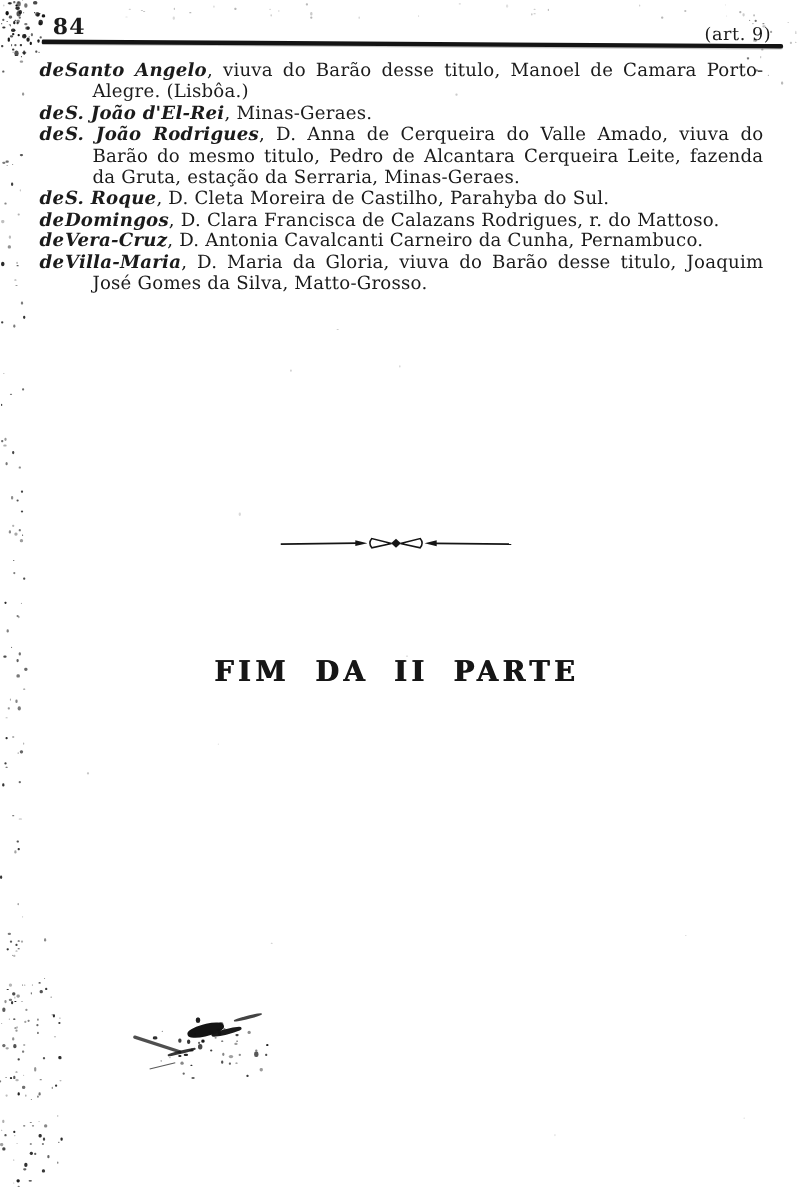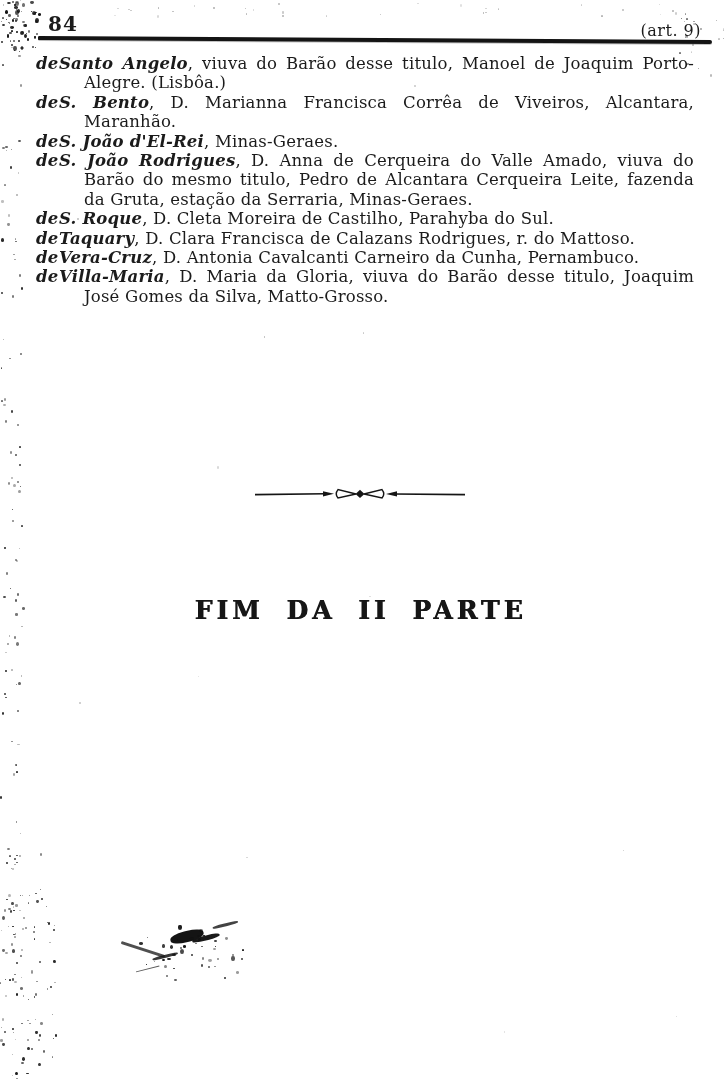--- a/index.html
+++ b/index.html
@@ -476,33 +476,32 @@
       <div class="speck" style="left: 246.243px; top: 857.337px; width: 1.47701px; height: 0.911704px; opacity: 0.24;"></div>
       <div class="speck" style="left: 363.158px; top: 332.317px; width: 1.1346px; height: 1.41839px; opacity: 0.23;"></div>
       <div class="speck" style="left: 503.812px; top: 1031.44px; width: 1.35254px; height: 1.70783px; opacity: 0.15;"></div>
     </div>
 
   <span class="page-number">84</span>
   <span class="article-ref">(art. 9)</span>
   <div class="header-rule"></div>
 
   <div class="entries">
-    <p class="entry"><span class="prefix">de</span><span class="etitle">Santo Angelo</span><span class="erest">, viuva do Barão desse titulo, Manoel de Joaquim Porto-Alegre. (Lisbôa.)</span></p>
-
-    <p class="entry"><span class="prefix">de</span><span class="etitle">S. Bento</span><span class="erest">, D. Marianna Francisca Corrêa de Viveiros, Alcantara, Maranhão.</span></p>
+    <p class="entry"><span class="prefix">de</span><span class="etitle">Santo Angelo</span><span class="erest">, viuva do Barão desse titulo, Manoel de Camara Porto-Alegre. (Lisbôa.)</span></p>
+
 
 
     <p class="entry"><span class="prefix">de</span><span class="etitle">S. João d'El-Rei</span><span class="erest">, Minas-Geraes.</span></p>
 
     <p class="entry"><span class="prefix">de</span><span class="etitle">S. João Rodrigues</span><span class="erest">, D. Anna de Cerqueira do Valle Amado, viuva do Barão do mesmo titulo, Pedro de Alcantara Cerqueira Leite, fazenda da Gruta, estação da Serraria, Minas-Geraes.</span></p>
 
 
     <p class="entry"><span class="prefix">de</span><span class="etitle">S. Roque</span><span class="erest">, D. Cleta Moreira de Castilho, Parahyba do Sul.</span></p>
 
-    <p class="entry"><span class="prefix">de</span><span class="etitle">Taquary</span><span class="erest">, D. Clara Francisca de Calazans Rodrigues, r. do Mattoso.</span></p>
+    <p class="entry"><span class="prefix">de</span><span class="etitle">Domingos</span><span class="erest">, D. Clara Francisca de Calazans Rodrigues, r. do Mattoso.</span></p>
 
     <p class="entry"><span class="prefix">de</span><span class="etitle">Vera-Cruz</span><span class="erest">, D. Antonia Cavalcanti Carneiro da Cunha, Pernambuco.</span></p>
 
 
     <p class="entry"><span class="prefix">de</span><span class="etitle">Villa-Maria</span><span class="erest">, D. Maria da Gloria, viuva do Barão desse titulo, Joaquim José Gomes da Silva, Matto-Grosso.</span></p>
   </div>
 
   <svg class="divider" viewBox="0 0 210 16" xmlns="http://www.w3.org/2000/svg">
     <line x1="0" y1="8.6" x2="70" y2="7.8" stroke="#151515" stroke-width="1.6"></line>
     <polygon points="68,5.2 79,7.8 68,10.4" fill="#151515"></polygon>

